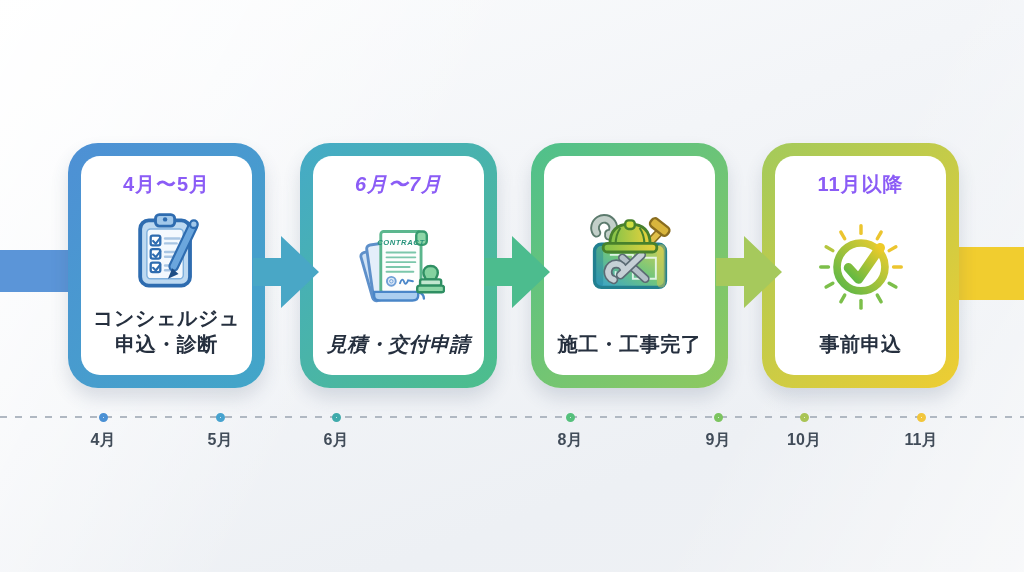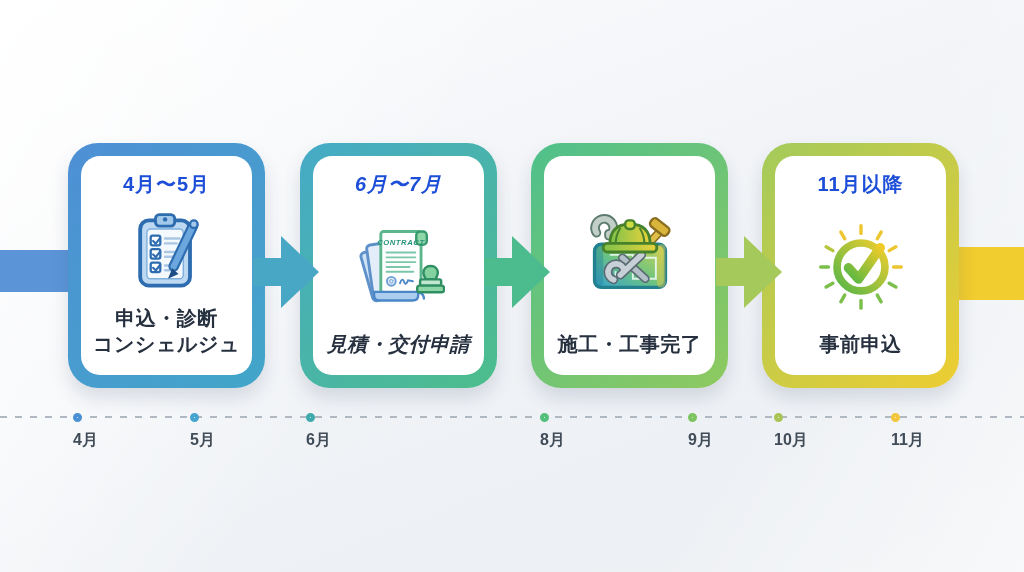--- a/index.html
+++ b/index.html
@@ -20,32 +20,32 @@
   .bar-right { left:946px; top:247px; width:78px; height:53px; }
 
   
   .card { position:absolute; top:143px; width:197px; height:245px;
     border-radius:30px; padding:13px;
     background:linear-gradient(135deg,var(--g1),var(--g2));
     box-shadow:0 10px 18px rgba(55,75,105,.16); }
   .card-inner { width:100%; height:100%; background:#ffffff; border-radius:19px;
     display:flex; flex-direction:column; align-items:center;
     padding:15px 8px 18px; }
-  .period { font-size:20px; font-weight:bold; color:#1d4ed8; letter-spacing:1px; }
+  .period { font-size:20px; font-weight:bold; color:#8b5cf6; letter-spacing:1px; }
   .icon-wrap { flex:1; display:flex; align-items:center; justify-content:center;text-align:right; }
   .label { font-size:20px; font-weight:bold; color:#26303f; text-align:center;
     line-height:1.3; letter-spacing:.5px; }
 
   
   .arrow { position:absolute; top:236px; color:var(--c); }
 
   
   .tl-line { position:absolute; left:0; top:416px; width:1024px; height:2px;
     background:repeating-linear-gradient(90deg,#b0b8c2 0 7px,transparent 7px 15px); }
-  .tl-marker { position:absolute; top:408px; width:60px; text-align:left; }
+  .tl-marker { position:absolute; top:408px; width:60px; text-align:center; }
   .tl-dot { display:inline-block; width:9px; height:9px; border-radius:50%;
     border:4px solid var(--c); background:#fafbfc; }
   .tl-label { display:block; margin-top:4px; font-size:16px; font-weight:600; color:#414c59; }
 </style>
 </head>
 <body>
 
 <div class="canvas">
 
   <div class="bar bar-left" style="--c: #5b95d8;"></div>
@@ -78,22 +78,22 @@
             <path d="M46 62 h11"></path>
               <path d="M46 67 h8"></path>
           </g>
           <path d="M75 21 L55 63" stroke="#2e6cb0" stroke-width="11" stroke-linecap="round"></path>
           <path d="M75 21 L55 63" stroke="#6ba6dd" stroke-width="6.5" stroke-linecap="round"></path>
           <circle cx="76" cy="19" r="4" fill="#a2c8ea" stroke="#2e6cb0" stroke-width="2.5"></circle>
           <path d="M53.5 65 L49 76 L60 71 Z" fill="#1e4e85"></path>
         </svg>
       </div>
       <div class="label">
+        <div>コンシェルジュ</div>
         <div>申込・診断</div>
-        <div>コンシェルジュ</div>
       </div>
     </div>
   </div>
 
   <div class="card" style="left: 300px; font-style: italic; --g1: #45aac7; --g2: #4dbe8b;">
     <div class="card-inner">
       <div class="period">6月〜7月</div>
       <div class="icon-wrap">
         <svg width="92" height="92" viewBox="0 0 96 96">
           <g transform="rotate(-16 40 56)">

